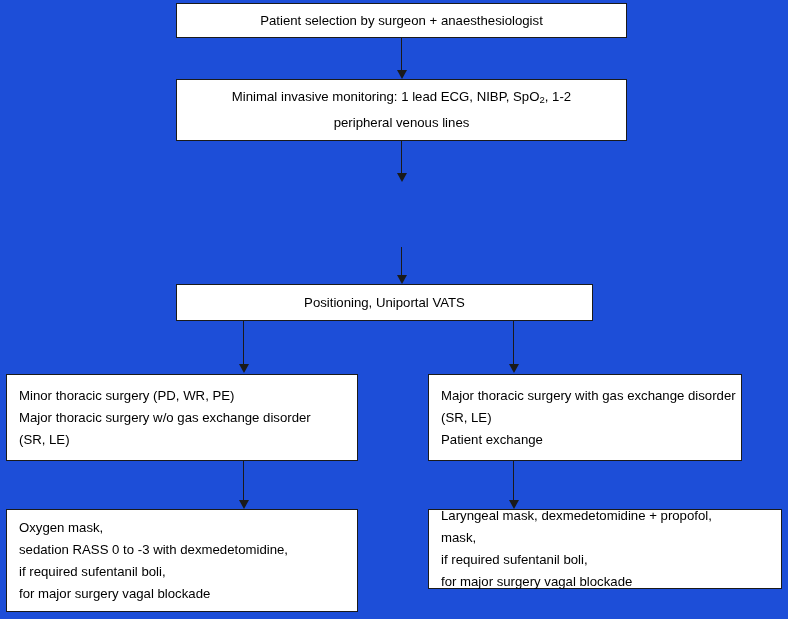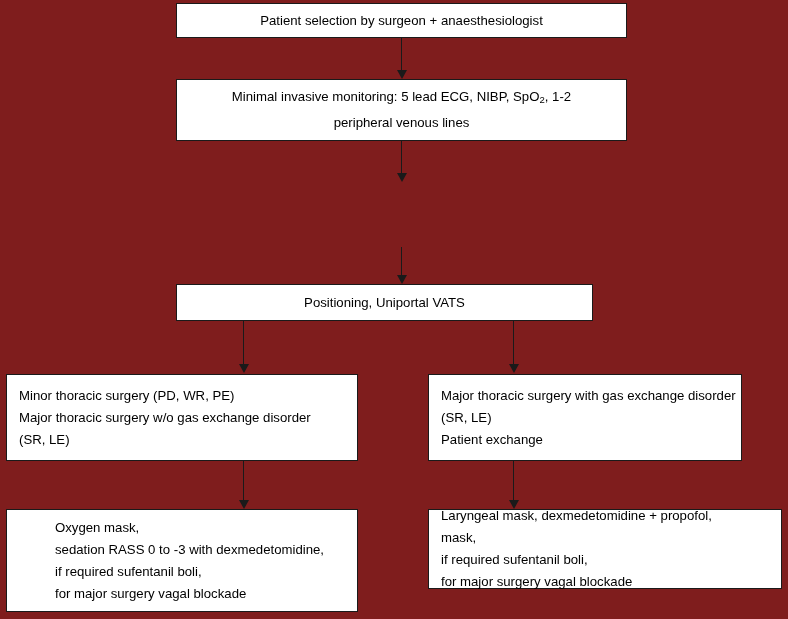--- a/index.html
+++ b/index.html
@@ -4,21 +4,21 @@
 <style>
   html, body {
     margin: 0;
     padding: 0;
     background: #ffffff;
   }
   #flowchart {
     position: relative;
     width: 788px;
     height: 619px;
-    background: #7f1d1d;
+    background: #1d4ed8;
     font-family: "Liberation Sans", sans-serif;
     overflow: hidden;
   }
   .node {
     position: absolute;
     box-sizing: border-box;
     border: 1.4px solid #1a1a1a;
     background: #ffffff;
     color: #000000;
     font-size: 13.2px;
@@ -81,21 +81,21 @@
     </div>
   </div>
 
   <div class="connector" style="left:401px; top:38px; height:41px;">
     <div class="stem" style="height:32px;"></div>
     <div class="head" style="top:32px;"></div>
   </div>
 
   <div class="node center" style="left:176px; top:79px; width:451px; height:62px;">
     <div class="inner">
-      <div class="line"><span>Minimal invasive monitoring: 5 lead ECG, NIBP, SpO</span><sub>2</sub><span>, 1-2</span></div>
+      <div class="line"><span>Minimal invasive monitoring: 1 lead ECG, NIBP, SpO</span><sub>2</sub><span>, 1-2</span></div>
       <div class="line">peripheral venous lines</div>
     </div>
   </div>
 
   <div class="connector" style="left:401px; top:141px; height:41px;">
     <div class="stem" style="height:32px;"></div>
     <div class="head" style="top:32px;"></div>
   </div>
 
 
@@ -139,21 +139,21 @@
   <div class="connector" style="left:243px; top:461px; height:48px;">
     <div class="stem" style="height:39px;"></div>
     <div class="head" style="top:39px;"></div>
   </div>
 
   <div class="connector" style="left:513px; top:461px; height:48px;">
     <div class="stem" style="height:39px;"></div>
     <div class="head" style="top:39px;"></div>
   </div>
 
-  <div class="node left" style="left:6px; top:509px; width:352px; height:103px;padding-left:36px;">
+  <div class="node left" style="left:6px; top:509px; width:352px; height:103px;">
     <div class="inner">
       <div class="line">Oxygen mask,</div>
       <div class="line">sedation RASS 0 to -3 with dexmedetomidine,</div>
       <div class="line">if required sufentanil boli,</div>
       <div class="line">for major surgery vagal blockade</div>
     </div>
   </div>
 
   <div class="node left" style="left:428px; top:509px; width:354px; height:80px;">
     <div class="inner">

